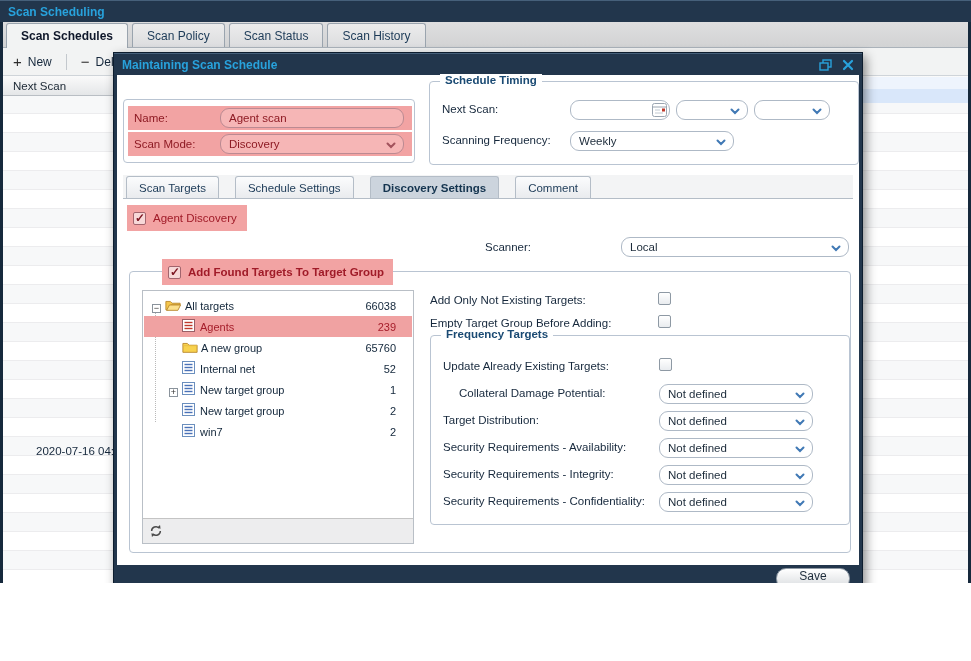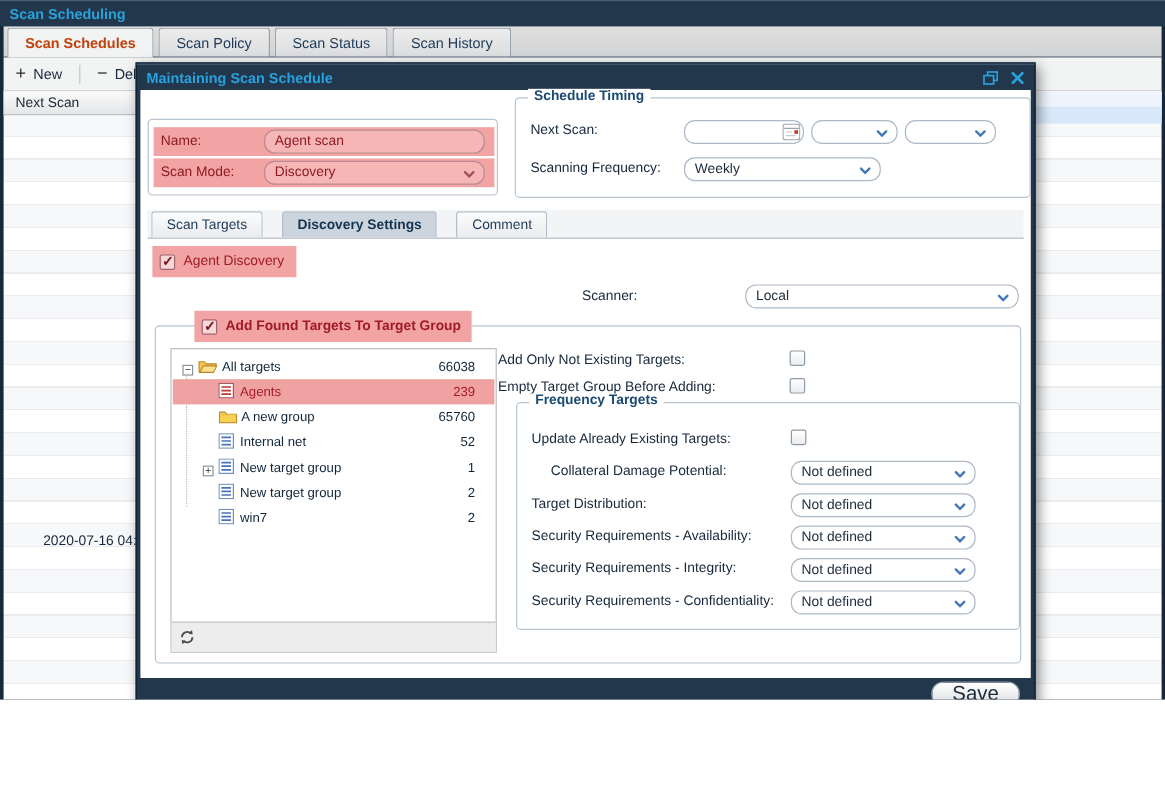--- a/index.html
+++ b/index.html
@@ -6,21 +6,21 @@
   html,body { width:971px; height:661px; }
   body { font-family:"Liberation Sans", sans-serif; font-size:11.5px; color:#16283c; }
   .app { position:relative; width:971px; height:583px; background:#16293c; overflow:hidden; }
 
   
   .titlebar { position:absolute; left:0; top:0; width:971px; height:22px; background:#22364c; border-top:1px solid #46607a; display:flex; align-items:center; padding-left:8px; }
   .titlebar .wtitle { color:#28a2dc; font-weight:bold; font-size:12px; }
 
   .tabstrip { position:absolute; left:3px; top:22px; width:965px; height:26px; background:linear-gradient(#dededf,#d2d3d4); border-bottom:1px solid #aab2ba; display:flex; align-items:flex-end; padding-left:3px; }
   .mtab { height:24px; display:flex; align-items:center; padding:0 14px; margin-right:4px; border:1px solid #9aa4ae; border-bottom:none; border-radius:3px 3px 0 0; background:linear-gradient(#ececec,#dcdddf); color:#1c3a57; font-size:12px; }
-  .mtab.active { background:#f2f3f3; font-weight:bold; color:#c2410c; height:25px; margin-bottom:-1px; }
+  .mtab.active { background:#f2f3f3; font-weight:bold; color:#0f172a; height:25px; margin-bottom:-1px; }
 
   .toolbar { position:absolute; left:3px; top:48px; width:965px; height:28px; background:#f2f3f3; border-bottom:1px solid #cfd4d9; display:flex; align-items:center; padding-left:10px; }
   .tbtn { display:flex; align-items:center; gap:6px; color:#16283c; font-size:12px; margin-right:14px; }
   .tbtn .glyph { font-size:15px; line-height:14px; color:#2c2c2c; }
   .tsep { width:1px; height:16px; background:#c3c8cd; margin-right:14px; }
 
   .grid { position:absolute; left:3px; top:76px; width:965px; height:522px; background:
       repeating-linear-gradient(to bottom, #ffffff 0px, #ffffff 18px, #ececee 18px, #ececee 19px, #f7f8f9 19px, #f7f8f9 37px, #ececee 37px, #ececee 38px); }
   .grid-header { position:absolute; left:0; top:0; width:100%; height:20px; background:linear-gradient(#fafafa,#e4e6e8); border-bottom:1px solid #b9bec4; display:flex; align-items:center; padding-left:10px; color:#202c38; }
   .sel-frag-a { position:absolute; left:859px; top:77px; width:109px; height:12px; background:#eef4fd; z-index:2; }
@@ -52,21 +52,21 @@
   .legend { position:absolute; top:-8px; left:10px; background:#fff; padding:0 5px; font-weight:bold; color:#1a4a73; font-size:11.5px; white-space:nowrap; }
   .flabel { position:absolute; color:#16283c; white-space:nowrap; }
 
   
   .dialog { position:absolute; left:113px; top:52px; width:750px; height:542px; background:#22364c; border:1px solid #0d1d2e; box-shadow:3px 4px 10px rgba(0,0,0,.45); z-index:10; }
   .dlg-header { position:absolute; left:0; top:0; right:0; height:22px; display:flex; align-items:center; padding:0 8px; border-top:1px solid #46607a; }
   .dlg-title { color:#28a2dc; font-weight:bold; font-size:12px; flex:1; }
   .dlg-icons { display:flex; gap:10px; align-items:center; }
   .dlg-body { position:absolute; left:3px; top:22px; width:742px; height:490px; background:#fff; }
   .dlg-footer { position:absolute; left:0; bottom:0; right:0; height:30px; display:flex; align-items:center; justify-content:flex-end; padding-right:12px; }
-  .save-btn { width:74px; height:21px; border:1px solid #8f9aa5; border-radius:10px; background:linear-gradient(#ffffff,#d9dcdf); color:#1c2b3a; font-size:17px; display:flex; align-items:center; justify-content:center; }
+  .save-btn { width:74px; height:21px; border:1px solid #8f9aa5; border-radius:10px; background:linear-gradient(#ffffff,#d9dcdf); color:#1c2b3a; font-size:12px; display:flex; justify-content:center; }
 
   .hl-row { position:absolute; left:4px; width:284px; height:24px; background:#f2a3a3; display:flex; align-items:center; }
   .hl-row .rlabel { width:92px; padding-left:6px; color:#8e1b24; }
   .hl-row .field { width:184px; }
 
   .dtabstrip { position:absolute; left:6px; top:100px; width:730px; height:24px; background:#f3f4f5; border-bottom:1px solid #b4bdc7; display:flex; align-items:flex-end; padding-left:3px;gap:14px; }
   .dtab { height:22px; display:flex; align-items:center; padding:0 12px; margin-right:2px; border:1px solid #b4bdc7; border-bottom:none; border-radius:3px 3px 0 0; background:linear-gradient(#fbfcfd,#e9ebee); color:#1c3a57; font-size:11.5px; }
   .dtab.active { background:#ccd4dd; font-weight:bold; color:#14344f; }
 
   .agent-box { position:absolute; left:10px; top:130px; height:26px; padding:0 10px 0 6px; background:#f2a3a3; display:flex; align-items:center; gap:7px; color:#a01b28; font-size:11.5px; }
@@ -78,21 +78,21 @@
   .trow { position:absolute; left:1px; width:268px; height:21px; display:flex; align-items:center; font-size:11px; color:#12263a; }
   .trow.sel { background:#f0a2a2; color:#a51d2a;padding-left:46px; }
   .trow .count { position:absolute; right:16px; }
   .expander { position:absolute; width:9px; height:9px; border:1px solid #8a939c; background:#fff; font-size:9px; line-height:7px; text-align:center; color:#333; }
   .ticon { position:absolute; top:3px; }
   .tlabel-txt { position:absolute; white-space:nowrap; }
   .tree-guide { position:absolute; left:12px; top:15px; height:116px; border-left:1px dotted #b9b9b9; }
   .tree-footer { position:absolute; left:0; bottom:0; width:270px; height:25px; background:#ededee; border-top:1px solid #c4c4c4; display:flex; align-items:center; padding-left:6px; }
 
   .cz-fieldset { position:absolute; left:300px; top:63px; width:420px; height:190px; border:1px solid #b9c4d2; border-radius:4px; }
-  .opt-label { position:absolute; left:285px; white-space:nowrap; color:#16283c; }
+  .opt-label { position:absolute; left:300px; white-space:nowrap; color:#16283c; }
   .opt-cb { position:absolute; left:528px; }
   .cz-label { position:absolute; left:12px; white-space:nowrap; color:#16283c; }
   .cz-field { position:absolute; left:228px; width:154px; }
   .cz-cb { position:absolute; left:228px; }
 
   svg { display:block; }
 </style>
 </head>
 <body>
 
@@ -203,20 +203,23 @@
           <span>Weekly</span>
           <svg class="chev" width="10" height="7" viewBox="0 0 10 7">
               <path d="M1.5 1.5 L5 5 L8.5 1.5" fill="none" stroke="currentColor" stroke-width="2" stroke-linecap="round"></path>
             </svg>
         </div>
       </div>
 
       <div class="dtabstrip">
         <div class="dtab">
             <span>Scan Targets</span>
+          </div>
+        <div class="dtab">
+            <span>Schedule Settings</span>
           </div>
         <div class="dtab active">
             <span>Discovery Settings</span>
           </div>
         <div class="dtab">
             <span>Comment</span>
           </div>
       </div>
 
       <div class="agent-box">

